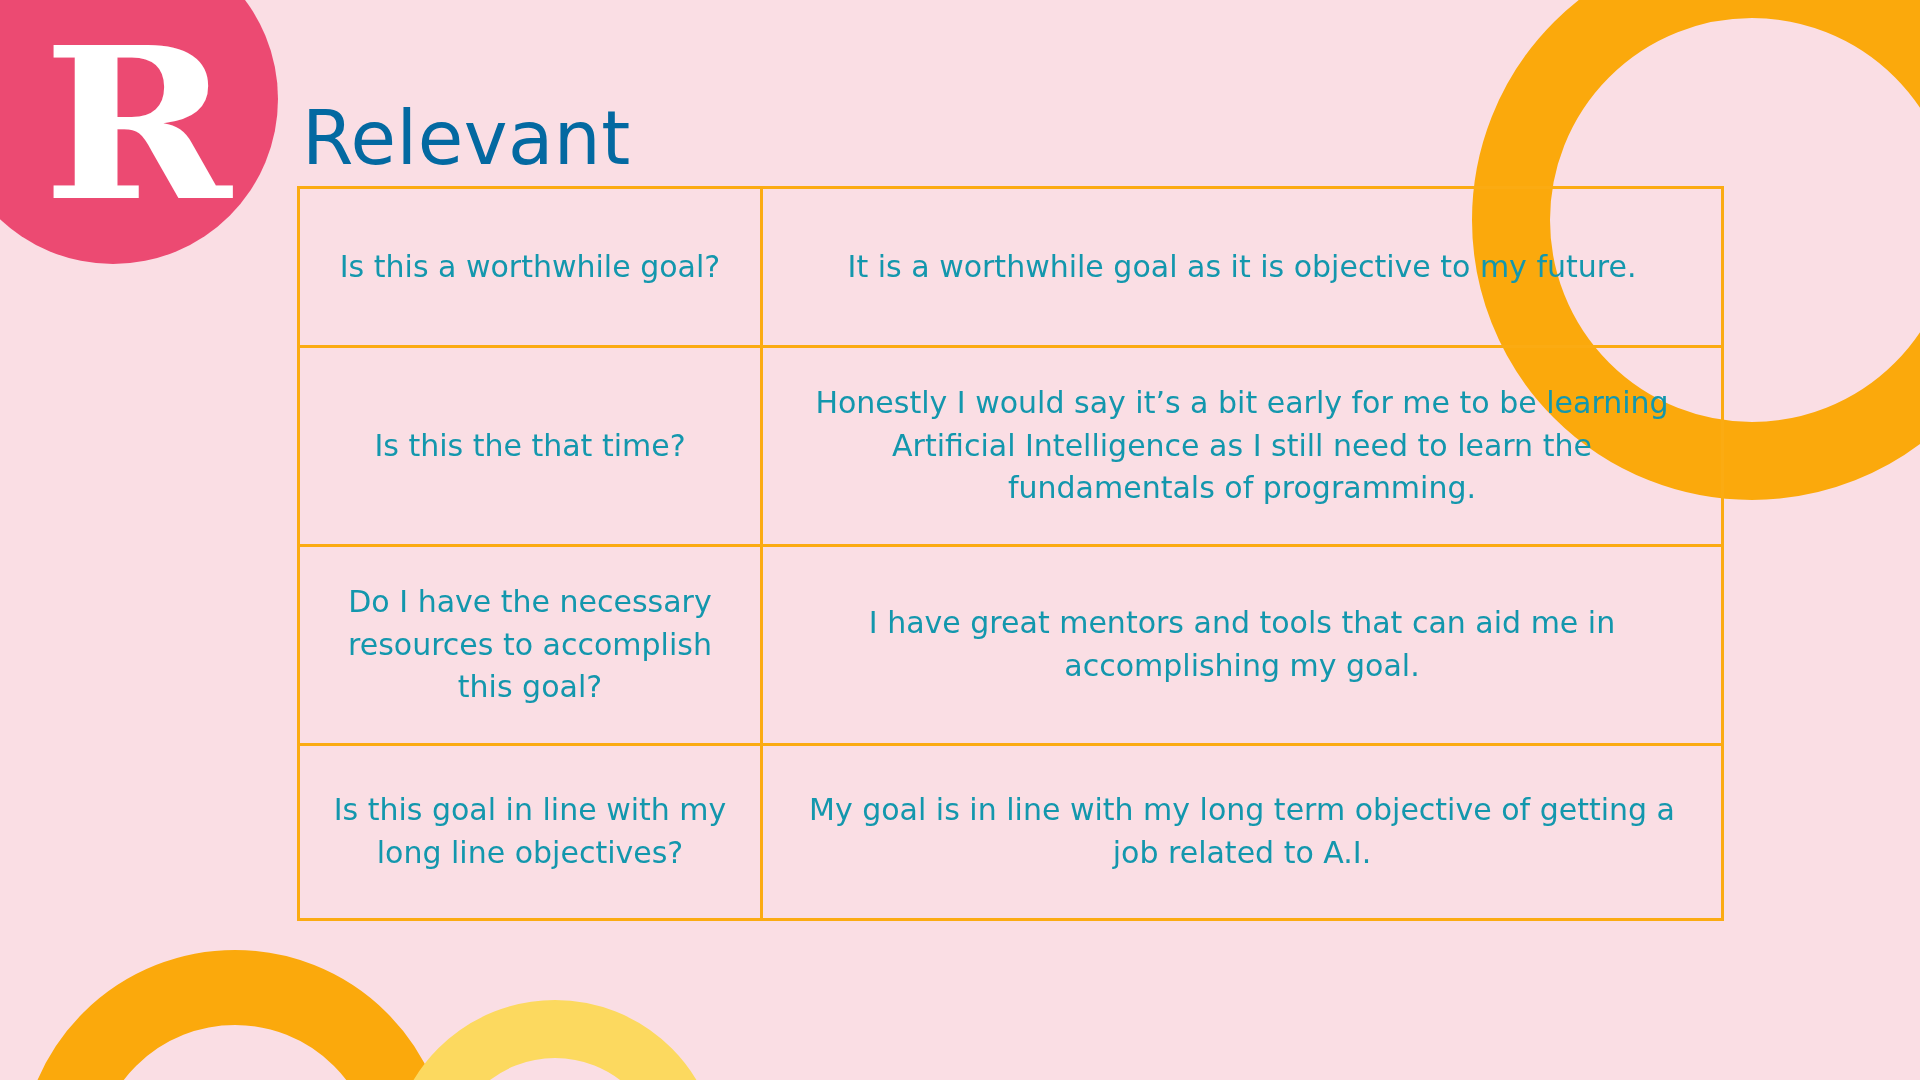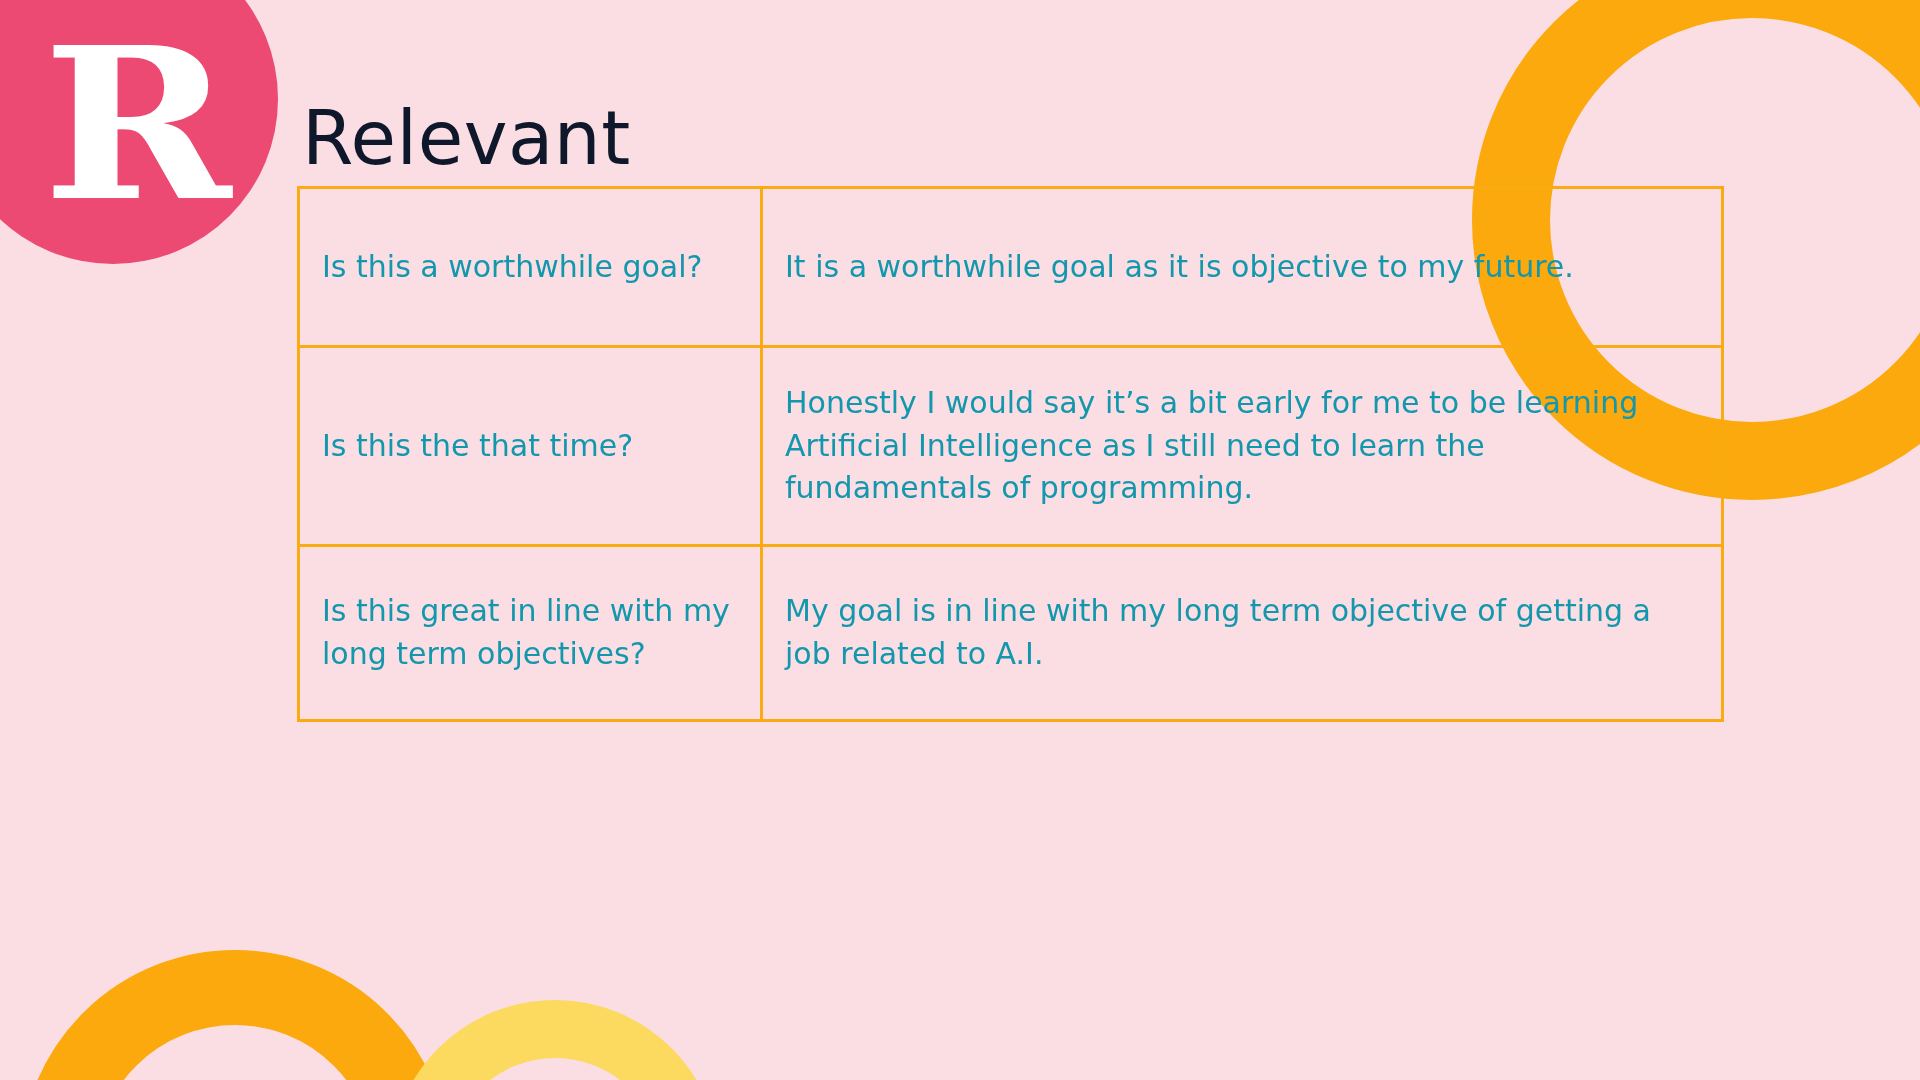--- a/index.html
+++ b/index.html
@@ -75,41 +75,41 @@
     letter-spacing: -2px;
     margin-left: 46px;
     margin-top: 52px;
     transform: scaleX(1.08);
   }
 
   #slide-title {
     position: absolute;
     left: 302px;
     top: 48px;
-    color: #0f172a;
+    color: #0369a1;
     font-size: 74px;
     line-height: 1.1;
     font-weight: 400;
     letter-spacing: 0.5px;
     font-family: "DejaVu Sans", "Liberation Sans", sans-serif;
   }
 
   
   #goal-table {
     position: absolute;
     left: 297px;
     top: 186px;
     width: 1330px;
     border-collapse: collapse;
     table-layout: fixed;
   }
   #goal-table td {
     border: 3px solid #fbab12;
     color: #1397ad;
-    text-align: left;
+    text-align: center;
     vertical-align: middle;
     font-size: 30px;
     line-height: 1.42;
     padding: 18px 22px;
     background: transparent;
   }
   #goal-table td.q-cell {
     width: 416px;
   }
   #goal-table td.a-cell {
@@ -138,20 +138,24 @@
   <table id="goal-table">
     <tbody>
       <tr class="r1">
         <td class="q-cell">Is this a worthwhile goal?</td>
         <td class="a-cell">It is a worthwhile goal as it is objective to my future.</td>
       </tr>
       <tr class="r2">
         <td class="q-cell">Is this the that time?</td>
         <td class="a-cell">Honestly I would say it’s a bit early for me to be learning Artificial Intelligence as I still need to learn the fundamentals of programming.</td>
       </tr>
+      <tr class="r3">
+        <td class="q-cell">Do I have the necessary resources to accomplish this goal?</td>
+        <td class="a-cell">I have great mentors and tools that can aid me in accomplishing my goal.</td>
+      </tr>
       <tr class="r4">
-        <td class="q-cell">Is this great in line with my long term objectives?</td>
+        <td class="q-cell">Is this goal in line with my long line objectives?</td>
         <td class="a-cell">My goal is in line with my long term objective of getting a job related to A.I.</td>
       </tr>
     </tbody>
   </table>
 
 </div>
 
 </body></html>

